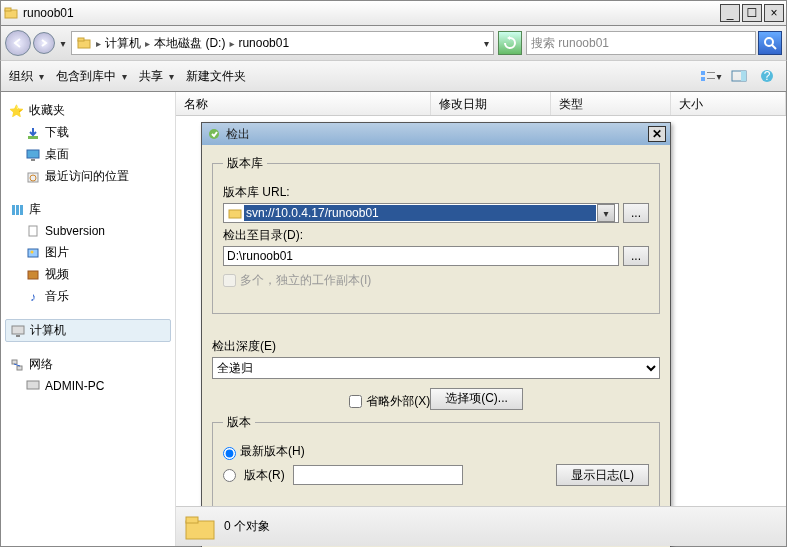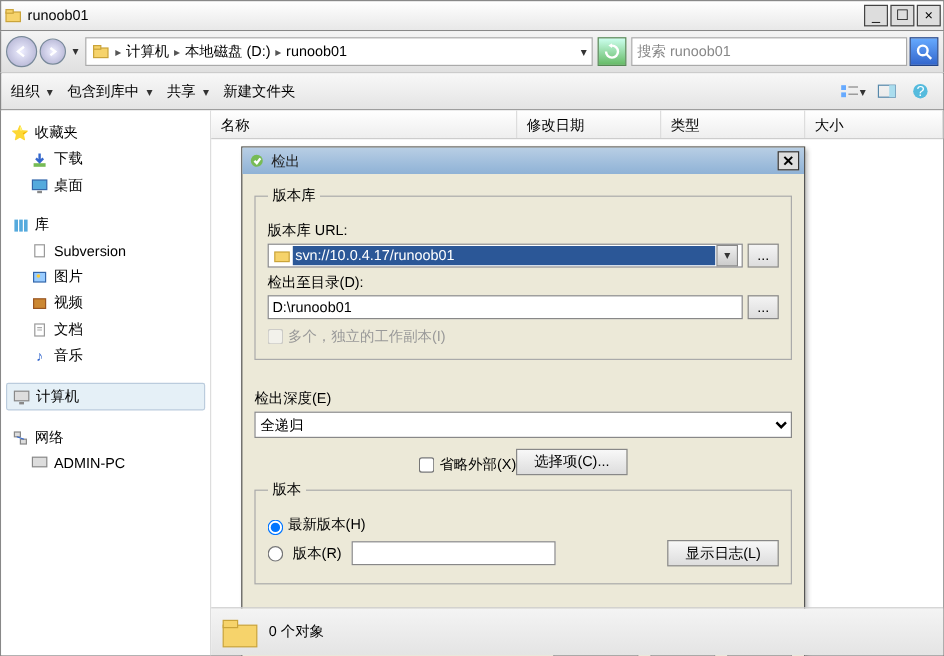--- a/index.html
+++ b/index.html
@@ -44,21 +44,21 @@
 .col-h.type { width: 120px; }
 .col-h.size { flex:1; }
 
 
 .dialog { position: absolute; left: 25px; top: 30px; width: 470px; background: #ece9d8; border: 1px solid #555; box-shadow: 2px 2px 4px rgba(0,0,0,.3); }
 .dlg-title { height: 22px; background: linear-gradient(#b8cee4,#8fb2d6); display: flex; align-items: center; padding: 0 4px; gap: 4px; }
 .dlg-title .t { flex: 1; color: #222; }
 .dlg-close { width: 18px; height: 16px; background: #ddd; border: 1px solid #333; display: flex; align-items: center; justify-content: center; font-weight: bold; }
 .dlg-body { padding: 10px; }
 
-fieldset { border: 1px solid #aaa; padding: 8px 10px 10px 10px; margin-bottom: 24px; }
+fieldset { border: 1px solid #aaa; padding: 8px 10px 24px 10px; margin-bottom: 24px; }
 legend { padding: 0 4px; }
 .fld-row { margin: 4px 0; }
 .fld-row label { display: block; margin-bottom: 2px; }
 .inp-row { display: flex; gap: 4px; }
 .inp-row input[type=text], .inp-row .combo { flex: 1; height: 20px; border: 1px solid #888; padding: 0 3px; background: #fff; }
 .combo { display: flex; align-items: center; position: relative; }
 .combo .selected { flex:1; background:#2b5797; color:#fff; padding: 0 2px; height: 16px; line-height: 16px; margin: 1px; }
 .combo .cbtn, .drop-btn { width: 18px; height: 18px; background: linear-gradient(#eee,#ccc); border: 1px solid #888; display: flex; align-items: center; justify-content: center; }
 .browse-btn { width: 26px; height: 20px; background: linear-gradient(#f4f4f4,#ddd); border: 1px solid #888; }
 .chk-row { display:flex; align-items:center; gap:4px; margin-top:6px; }
@@ -205,20 +205,29 @@
         </div>
       <div class="sb-item">
           <span class="ico">
             <svg width="14" height="14">
               <rect x="1" y="2" width="12" height="8" fill="#5ad" stroke="#36a"></rect>
               <rect x="5" y="11" width="4" height="2" fill="#888"></rect>
             </svg>
           </span>
           <span>桌面</span>
         </div>
+      <div class="sb-item">
+          <span class="ico">
+            <svg width="14" height="14">
+              <rect x="2" y="3" width="10" height="9" fill="#eee" stroke="#999"></rect>
+              <circle cx="7" cy="8" r="3" fill="none" stroke="#c83"></circle>
+            </svg>
+          </span>
+          <span>最近访问的位置</span>
+        </div>
     </div>
     <div class="sb-group">
       <div class="sb-head">
           <span class="ico">
             <svg width="14" height="14">
               <rect x="2" y="2" width="3" height="10" fill="#5ad"></rect>
               <rect x="6" y="2" width="3" height="10" fill="#5ad"></rect>
               <rect x="10" y="2" width="3" height="10" fill="#5ad"></rect>
             </svg>
           </span>
@@ -241,30 +250,20 @@
           </span>
           <span>图片</span>
         </div>
       <div class="sb-item">
           <span class="ico">
             <svg width="14" height="14">
               <rect x="2" y="3" width="10" height="8" fill="#c83" stroke="#952"></rect>
             </svg>
           </span>
           <span>视频</span>
-        </div>
-      <div class="sb-item">
-          <span class="ico">
-            <svg width="14" height="14">
-              <rect x="3" y="2" width="8" height="10" fill="#fff" stroke="#999"></rect>
-              <line x1="5" y1="5" x2="9" y2="5" stroke="#aaa"></line>
-              <line x1="5" y1="7" x2="9" y2="7" stroke="#aaa"></line>
-            </svg>
-          </span>
-          <span>文档</span>
         </div>
       <div class="sb-item">
           <span class="ico">
             <span style="color:#36c">♪</span>
           </span>
           <span>音乐</span>
         </div>
     </div>
     <div class="sb-group">
       <div class="sb-head sel">

